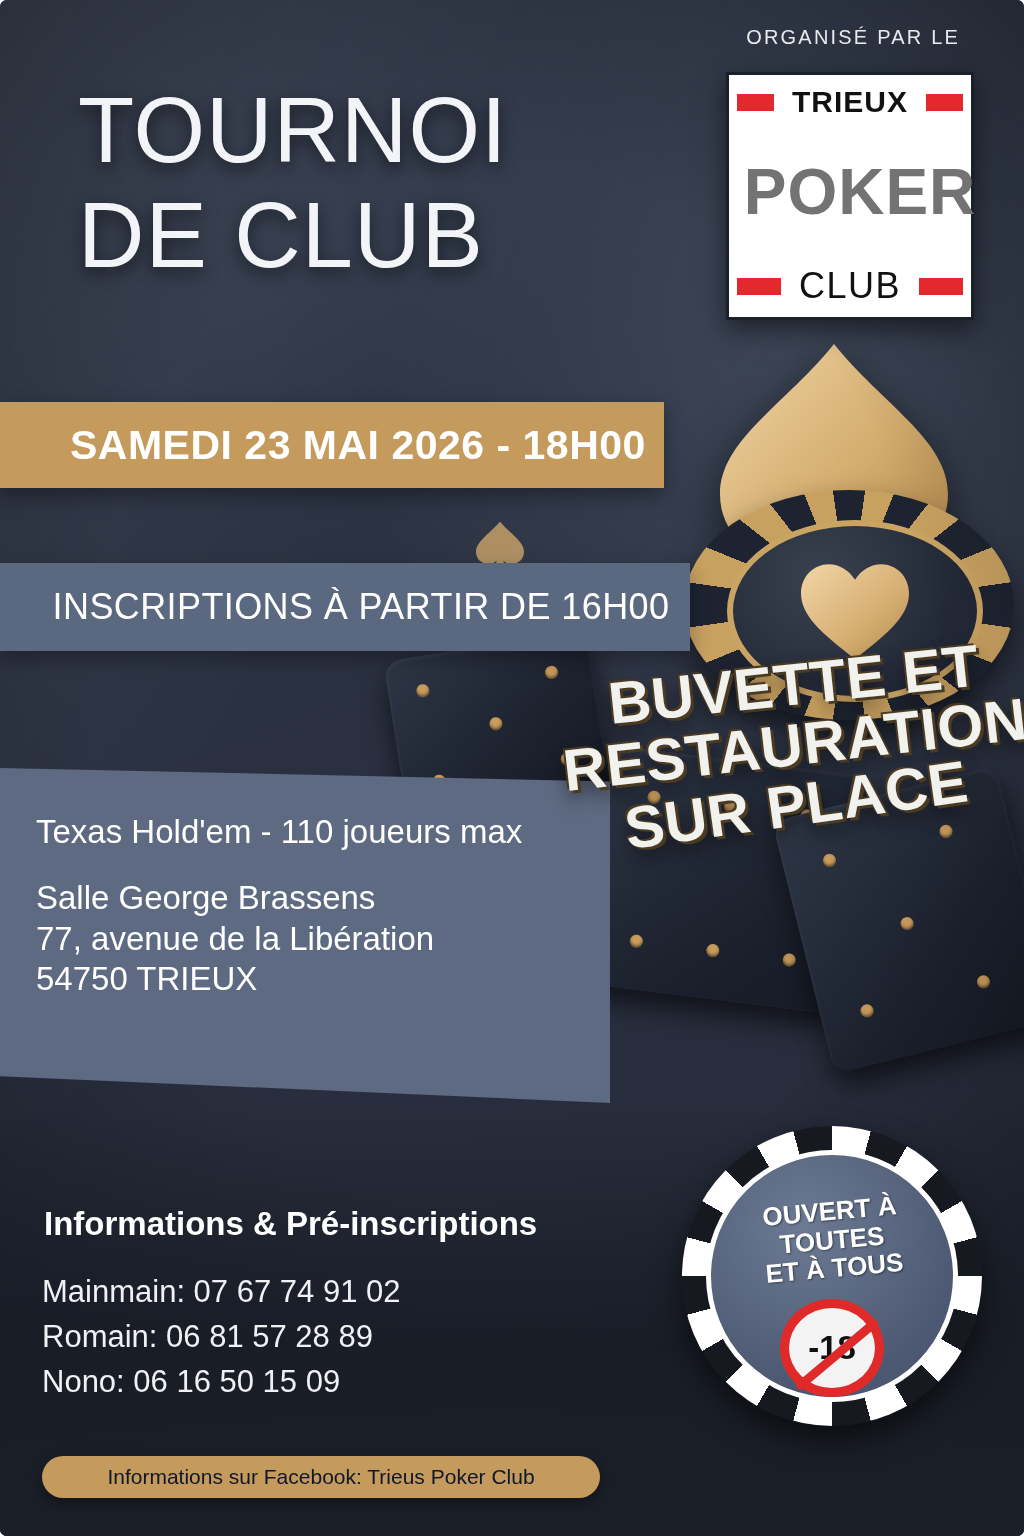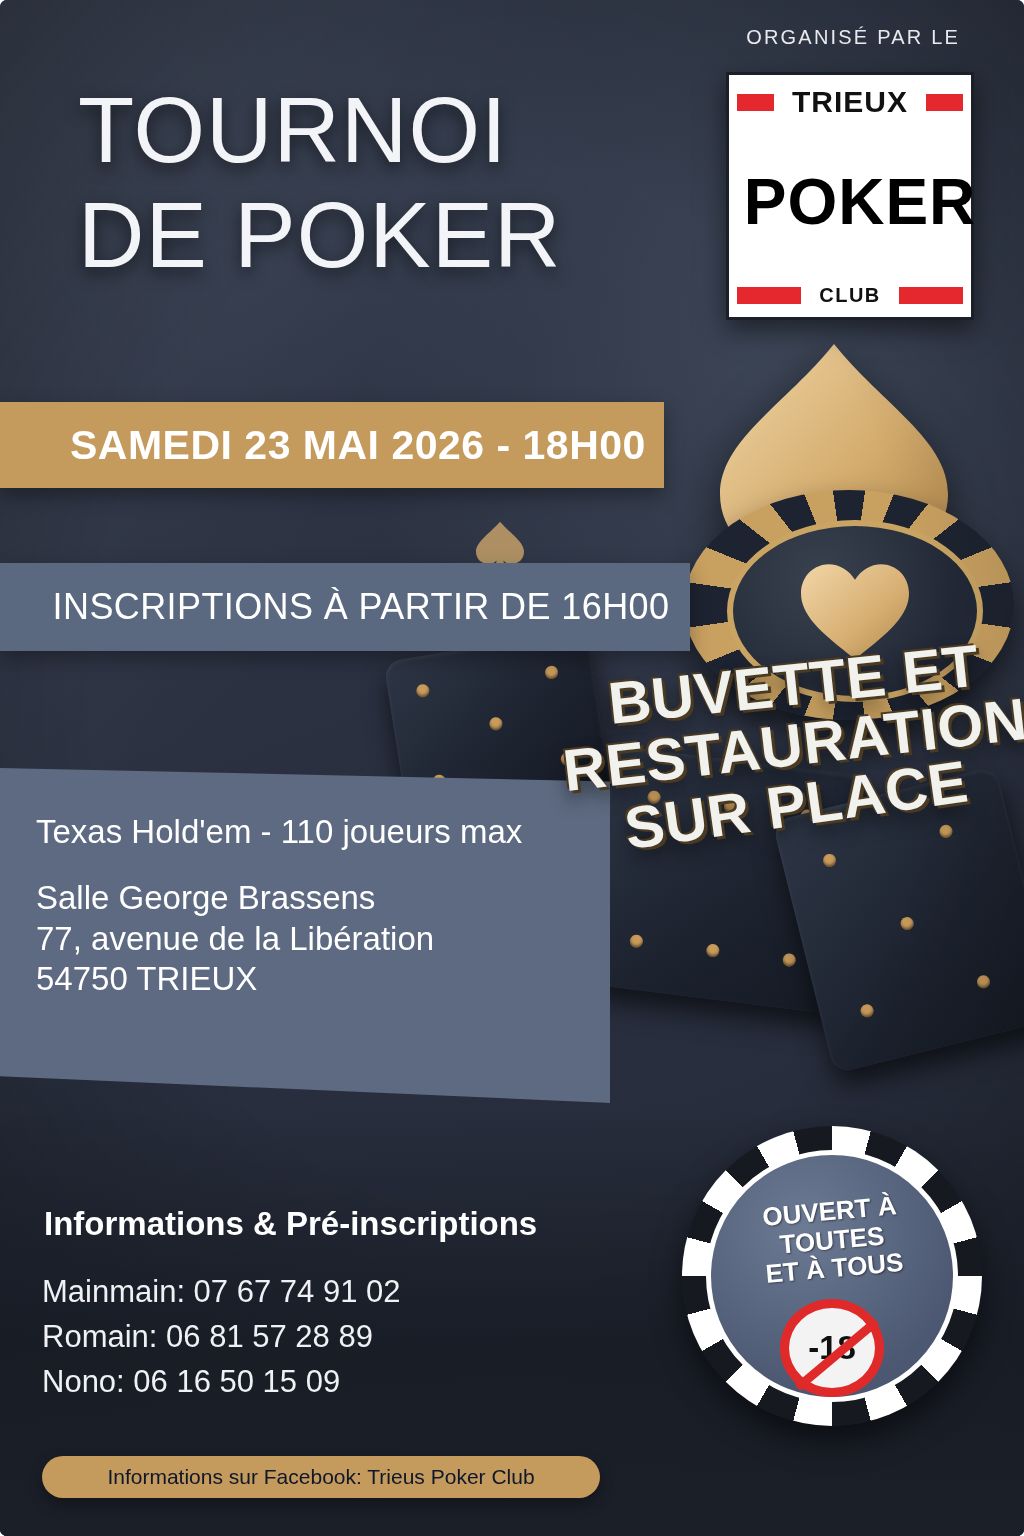--- a/index.html
+++ b/index.html
@@ -157,29 +157,29 @@
   .logo-trieux {
     font-size: 30px;
     font-weight: 800;
     color: #111;
     letter-spacing: 1px;
     font-family: "Liberation Sans", sans-serif;
   }
   .logo-poker {
     font-size: 64px;
     font-weight: 800;
-    color: #000000;
+    color: #737373;
     letter-spacing: 1px;
     line-height: 1;
     font-family: "Liberation Sans", sans-serif;
     margin-left: 20px;
   }
   .logo-club {
-    font-size: 20px;
-    font-weight: 700;
+    font-size: 36px;
+    font-weight: 400;
     color: #111;
     letter-spacing: 1.5px;
   }
 
   
   .title-block {
     position: absolute;
     left: 78px;
     top: 78px;
     color: #f2f4f7;
@@ -463,21 +463,21 @@
     <div class="logo-poker">POKER</div>
     <div class="logo-row">
       <div class="logo-bar"></div>
       <div class="logo-club">CLUB</div>
       <div class="logo-bar"></div>
     </div>
   </div>
 
   <div class="title-block">
     <div>TOURNOI</div>
-    <div>DE POKER</div>
+    <div>DE CLUB</div>
   </div>
 
   <div class="band-date">
     <span>SAMEDI 23 MAI 2026 - 18H00</span>
   </div>
 
   <div class="band-insc">
     <span>INSCRIPTIONS À PARTIR DE 16H00</span>
   </div>
 

